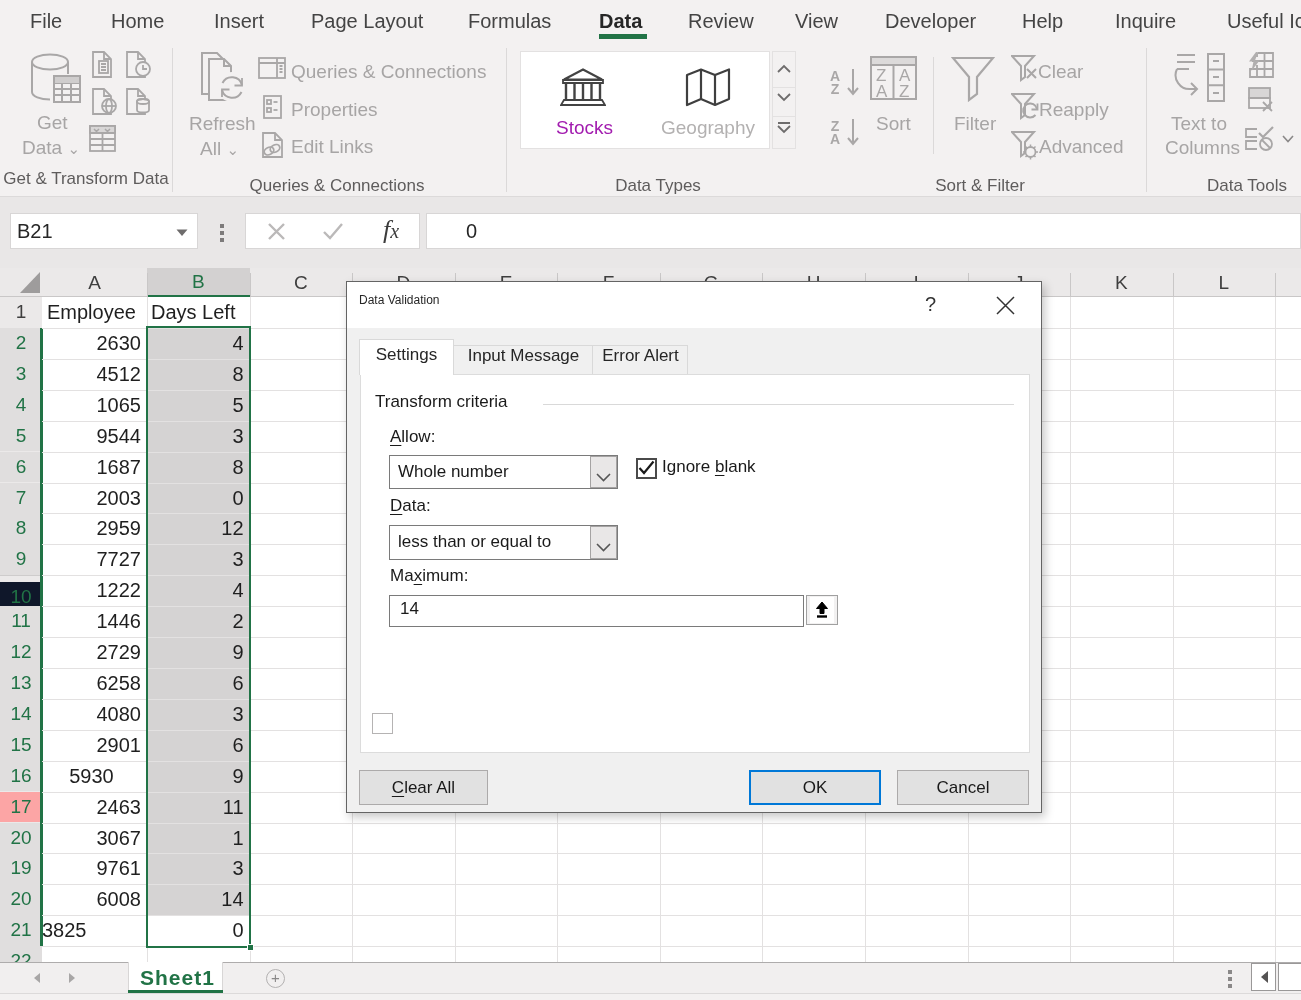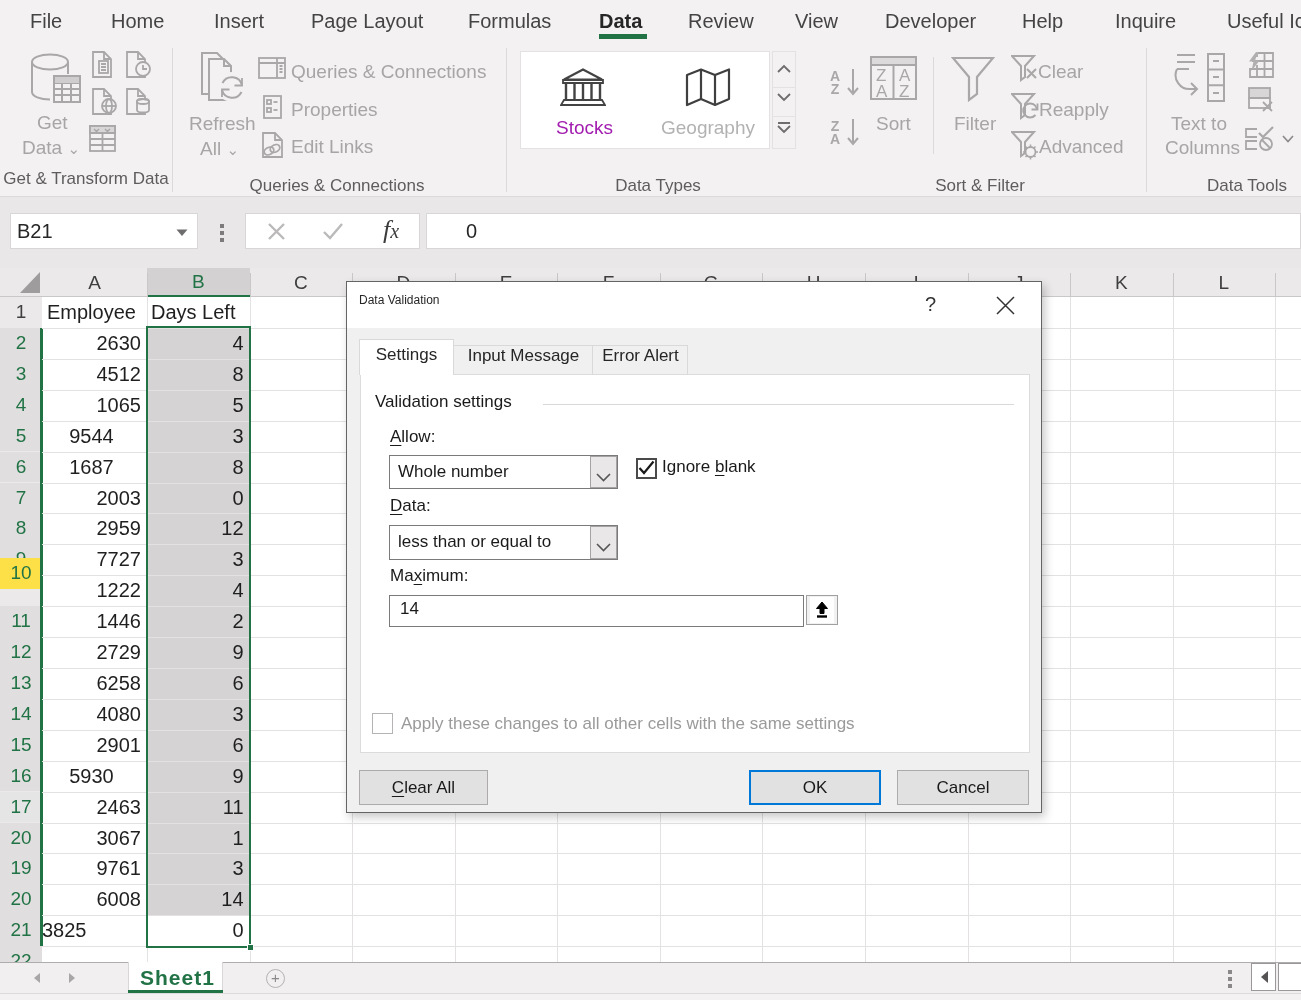--- a/index.html
+++ b/index.html
@@ -313,35 +313,35 @@
 <div class="rowhdr" style="top:152.6px;height:30.9px;line-height:30.9px;background:#e0dede;color:#217346">5</div>
 <div class="ab" style="left:0px;top:183.5px;width:42px;height:1px;background:#cecccc"></div>
 <div class="rowhdr" style="top:183.6px;height:30.9px;line-height:30.9px;background:#e0dede;color:#217346">6</div>
 <div class="ab" style="left:0px;top:214.5px;width:42px;height:1px;background:#cecccc"></div>
 <div class="rowhdr" style="top:214.5px;height:30.9px;line-height:30.9px;background:#e0dede;color:#217346">7</div>
 <div class="ab" style="left:0px;top:245.4px;width:42px;height:1px;background:#cecccc"></div>
 <div class="rowhdr" style="top:245.4px;height:30.9px;line-height:30.9px;background:#e0dede;color:#217346">8</div>
 <div class="ab" style="left:0px;top:276.3px;width:42px;height:1px;background:#cecccc"></div>
 <div class="rowhdr" style="top:276.3px;height:30.9px;line-height:30.9px;background:#e0dede;color:#217346">9</div>
 <div class="ab" style="left:0px;top:307.2px;width:42px;height:1px;background:#cecccc"></div>
-<div class="rowhdr" style="top:290px;height:30.9px;line-height:30.9px;background:#fde047;color:#217346">10</div>
+<div class="rowhdr" style="top:314px;height:30.9px;line-height:30.9px;background:#0f172a;color:#217346">10</div>
 <div class="ab" style="left:0px;top:338.1px;width:42px;height:1px;background:#cecccc"></div>
 <div class="rowhdr" style="top:338.1px;height:30.9px;line-height:30.9px;background:#e0dede;color:#217346">11</div>
 <div class="ab" style="left:0px;top:369.0px;width:42px;height:1px;background:#cecccc"></div>
 <div class="rowhdr" style="top:369.0px;height:30.9px;line-height:30.9px;background:#e0dede;color:#217346">12</div>
 <div class="ab" style="left:0px;top:399.9px;width:42px;height:1px;background:#cecccc"></div>
 <div class="rowhdr" style="top:399.9px;height:30.9px;line-height:30.9px;background:#e0dede;color:#217346">13</div>
 <div class="ab" style="left:0px;top:430.8px;width:42px;height:1px;background:#cecccc"></div>
 <div class="rowhdr" style="top:430.8px;height:30.9px;line-height:30.9px;background:#e0dede;color:#217346">14</div>
 <div class="ab" style="left:0px;top:461.7px;width:42px;height:1px;background:#cecccc"></div>
 <div class="rowhdr" style="top:461.7px;height:30.9px;line-height:30.9px;background:#e0dede;color:#217346">15</div>
 <div class="ab" style="left:0px;top:492.7px;width:42px;height:1px;background:#cecccc"></div>
 <div class="rowhdr" style="top:492.6px;height:30.9px;line-height:30.9px;background:#e0dede;color:#217346">16</div>
 <div class="ab" style="left:0px;top:523.6px;width:42px;height:1px;background:#cecccc"></div>
-<div class="rowhdr" style="top:523.6px;height:30.9px;line-height:30.9px;background:#e5e5e5;color:#217346">17</div>
+<div class="rowhdr" style="top:523.6px;height:30.9px;line-height:30.9px;background:#fca5a5;color:#217346">17</div>
 <div class="ab" style="left:0px;top:554.5px;width:42px;height:1px;background:#cecccc"></div>
 <div class="rowhdr" style="top:554.5px;height:30.9px;line-height:30.9px;background:#e0dede;color:#217346">20</div>
 <div class="ab" style="left:0px;top:585.4px;width:42px;height:1px;background:#cecccc"></div>
 <div class="rowhdr" style="top:585.4px;height:30.9px;line-height:30.9px;background:#e0dede;color:#217346">19</div>
 <div class="ab" style="left:0px;top:616.3px;width:42px;height:1px;background:#cecccc"></div>
 <div class="rowhdr" style="top:616.3px;height:30.9px;line-height:30.9px;background:#e0dede;color:#217346">20</div>
 <div class="ab" style="left:0px;top:647.2px;width:42px;height:1px;background:#cecccc"></div>
 <div class="rowhdr" style="top:647.2px;height:30.9px;line-height:30.9px;background:#e0dede;color:#217346">21</div>
 <div class="ab" style="left:0px;top:678.1px;width:42px;height:1px;background:#cecccc"></div>
 <div class="rowhdr" style="top:678.1px;height:30.9px;line-height:30.9px;background:#e0dede;color:#217346">22</div>
@@ -381,22 +381,22 @@
 <div class="gline-h" style="left:42px;top:585.4px;width:1259px"></div>
 <div class="gline-h" style="left:42px;top:616.3px;width:1259px"></div>
 <div class="gline-h" style="left:42px;top:647.2px;width:1259px"></div>
 <div class="gline-h" style="left:42px;top:678.1px;width:1259px"></div>
 
 <div class="cell" style="left:47px;top:33.0px">Employee</div>
 <div class="cell" style="left:151px;top:33.0px">Days Left</div>
 <div class="cell" style="left:42.0px;width:99.0px;top:63.9px;text-align:right">2630</div>
 <div class="cell" style="left:42.0px;width:99.0px;top:94.8px;text-align:right">4512</div>
 <div class="cell" style="left:42.0px;width:99.0px;top:125.7px;text-align:right">1065</div>
-<div class="cell" style="left:42.0px;width:99.0px;top:156.6px;text-align:center">9544</div>
-<div class="cell" style="left:42.0px;width:99.0px;top:187.6px;text-align:center">1687</div>
+<div class="cell" style="left:42.0px;width:99.0px;top:156.6px;text-align:right">9544</div>
+<div class="cell" style="left:42.0px;width:99.0px;top:187.6px;text-align:right">1687</div>
 <div class="cell" style="left:42.0px;width:99.0px;top:218.5px;text-align:right">2003</div>
 <div class="cell" style="left:42.0px;width:99.0px;top:249.4px;text-align:right">2959</div>
 <div class="cell" style="left:42.0px;width:99.0px;top:280.3px;text-align:right">7727</div>
 <div class="cell" style="left:42.0px;width:99.0px;top:311.2px;text-align:right">1222</div>
 <div class="cell" style="left:42.0px;width:99.0px;top:342.1px;text-align:right">1446</div>
 <div class="cell" style="left:42.0px;width:99.0px;top:373.0px;text-align:right">2729</div>
 <div class="cell" style="left:42.0px;width:99.0px;top:403.9px;text-align:right">6258</div>
 <div class="cell" style="left:42.0px;width:99.0px;top:434.8px;text-align:right">4080</div>
 <div class="cell" style="left:42.0px;width:99.0px;top:465.7px;text-align:right">2901</div>
 <div class="cell" style="left:42.0px;width:99.0px;top:496.6px;text-align:center">5930</div>
@@ -455,21 +455,21 @@
 <svg class="ab" style="left:649px;top:14px" width="19" height="19" viewBox="0 0 19 19">
       <path d="M1 1 L18 18 M18 1 L1 18" stroke="#333" stroke-width="1.5" fill="none"></path>
     </svg>
 <div class="ab" style="left:12px;top:57px;width:95px;height:36px;background:#fff;border:1px solid #d9d9d9;border-bottom:none;z-index:3"></div>
 <div class="ab" style="left:107px;top:63px;width:139px;height:30px;background:#f0f0f0;border-top:1px solid #d9d9d9;border-right:1px solid #d9d9d9"></div>
 <div class="ab" style="left:246px;top:63px;width:95px;height:30px;background:#f0f0f0;border-top:1px solid #d9d9d9;border-right:1px solid #d9d9d9"></div>
 <div class="ab" style="left:12px;top:63px;width:95px;font-size:17px;color:#262626;z-index:4;text-align:center">Settings</div>
 <div class="ab" style="left:107px;top:64px;width:139px;font-size:17px;color:#262626;text-align:center">Input Message</div>
 <div class="ab" style="left:246px;top:64px;width:95px;font-size:17px;color:#262626;text-align:center">Error Alert</div>
 <div class="ab" style="left:13px;top:92px;width:670px;height:379px;background:#fff;border:1px solid #dcdcdc;z-index:2"></div>
-<div class="ab" style="z-index:5;left:28px;top:110px;font-size:17px;color:#1a1a1a">Validation settings</div>
+<div class="ab" style="z-index:5;left:28px;top:110px;font-size:17px;color:#1a1a1a">Transform criteria</div>
 <div class="ab" style="z-index:5;left:196px;top:122px;width:471px;height:1px;background:#d9d9d9"></div>
 <div class="ab" style="z-index:5;left:43px;top:145px;font-size:17px;color:#1a1a1a"><u>A</u>llow:</div>
 <div class="ab" style="z-index:5;left:42px;top:173px;width:229px;height:34px;background:#fff;border:1px solid #7a7a7a"></div>
 <div class="ab" style="z-index:5;left:51px;top:180px;font-size:17px;color:#1a1a1a">Whole number</div>
 <div class="ab" style="z-index:5;left:243px;top:174px;width:27px;height:32px;background:#e9e7e7;border:1px solid #a5a3a3"></div>
 <div class="ab" style="z-index:5;left:249px;top:186px"><svg width="15" height="9" viewBox="0 0 15 9">
         <path d="M1 1 L7.5 7.5 L14 1" fill="none" stroke="#565656" stroke-width="1.6"></path>
       </svg></div>
 <div class="ab" style="z-index:5;left:289px;top:176px;width:21px;height:21px;background:#fff;border:2px solid #4a4a4a"></div>
 <div class="ab" style="z-index:5;left:291px;top:178px"><svg width="17" height="15" viewBox="0 0 17 15">
@@ -488,16 +488,15 @@
 <div class="ab" style="z-index:5;left:53px;top:317px;font-size:17px;color:#1a1a1a">14</div>
 <div class="ab" style="z-index:5;left:459px;top:313px;width:32px;height:30px;background:#f2f1f1;border:1px solid #a0a0a0"></div>
 <div class="ab" style="z-index:5;left:463px;top:315px;width:24px;height:26px;background:#fff"></div>
 <div class="ab" style="z-index:5;left:467px;top:319px"><svg width="16" height="17" viewBox="0 0 16 17">
         <g stroke="#000" fill="#000">
           <path d="M8 1 L13.5 7.5 H10 V12.5 H6 V7.5 H2.5 Z"></path>
           <path d="M3 15.5 H13" stroke-width="2.4" fill="none"></path>
         </g>
       </svg></div>
 <div class="ab" style="z-index:5;left:25px;top:431px;width:21px;height:21px;background:#fff;border:1px solid #b5b3b3"></div>
-<div class="ab" style="z-index:5;left:54px;top:432px;font-size:17px;color:#9b9999">Apply these changes to all other cells with the same settings</div>
 <div class="ab" style="left:12px;top:488px;width:129px;height:35px;background:#e1e1e1;border:1px solid #acaaaa;font-size:17px;color:#1a1a1a;text-align:center;line-height:33px;z-index:5"><u>C</u>lear All</div>
 <div class="ab" style="left:402px;top:488px;width:132px;height:35px;background:#e1e1e1;border:2px solid #0078d7;font-size:17px;color:#1a1a1a;text-align:center;line-height:31px;z-index:5">OK</div>
 <div class="ab" style="left:550px;top:488px;width:132px;height:35px;background:#e1e1e1;border:1px solid #acaaaa;font-size:17px;color:#1a1a1a;text-align:center;line-height:33px;z-index:5">Cancel</div>
 </div>
 </body></html>

